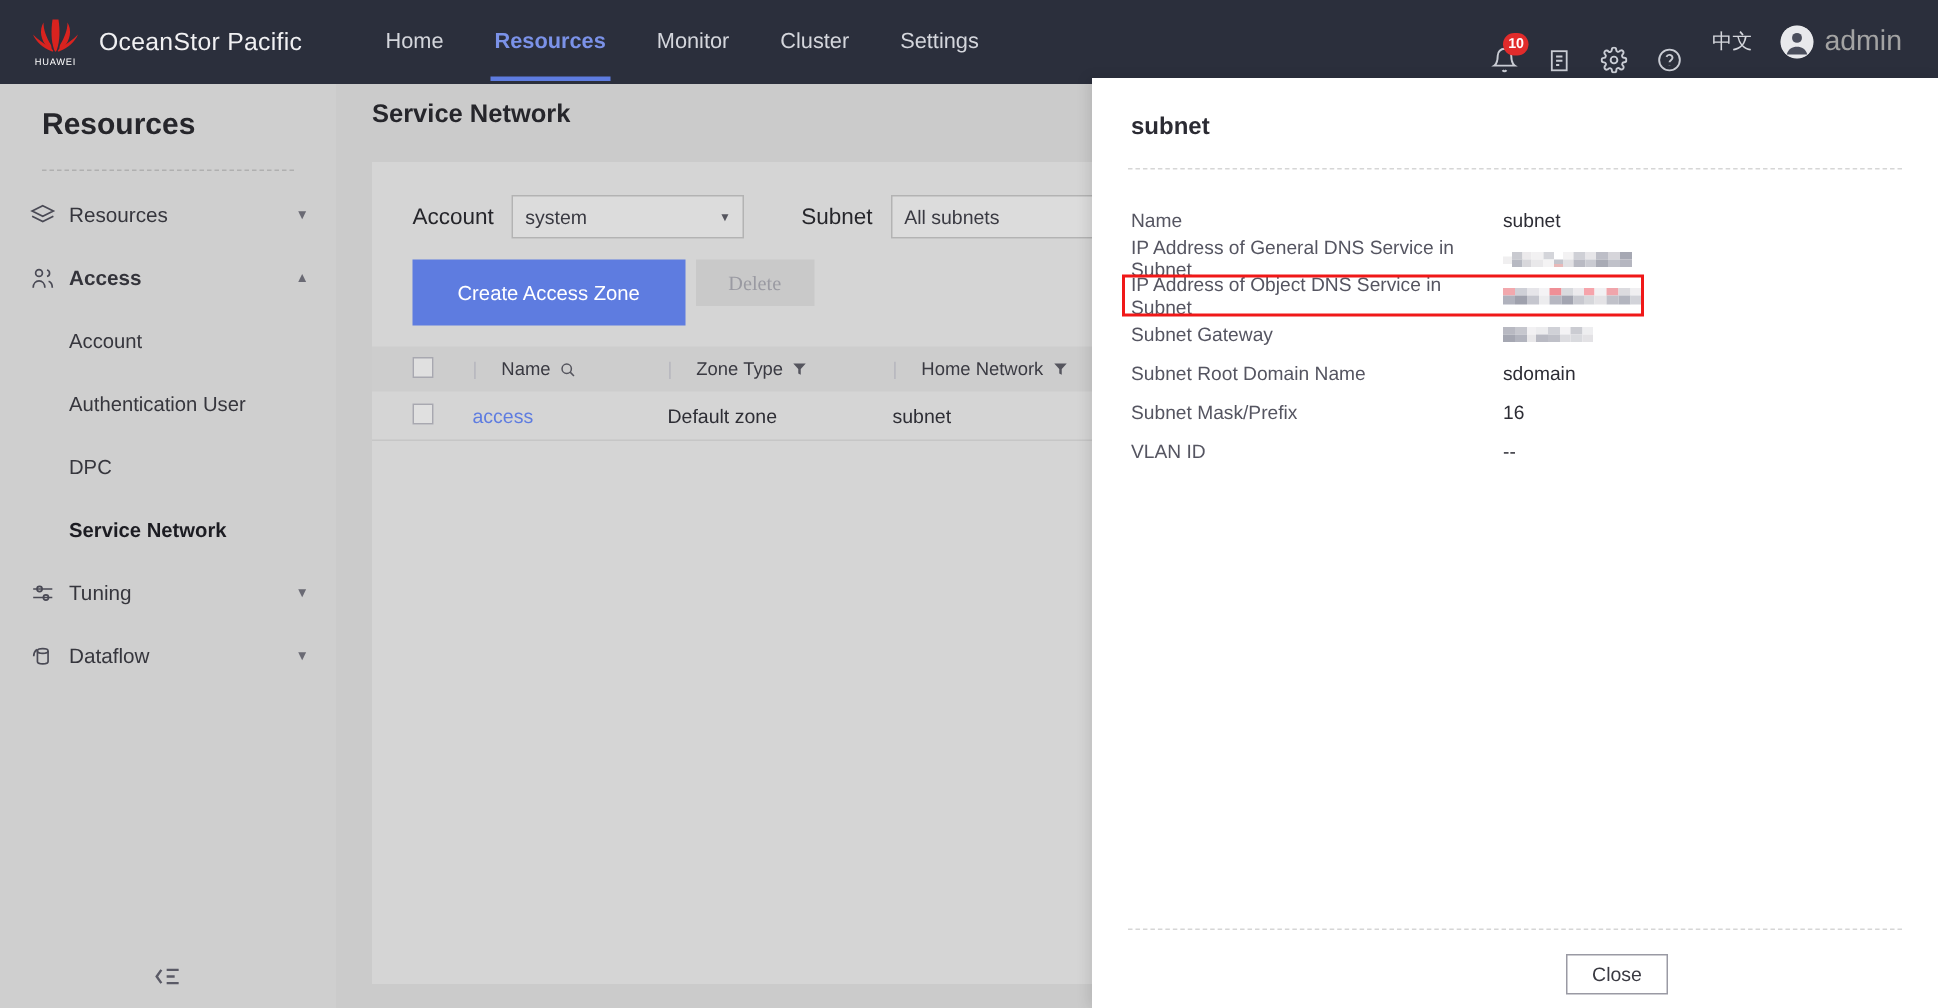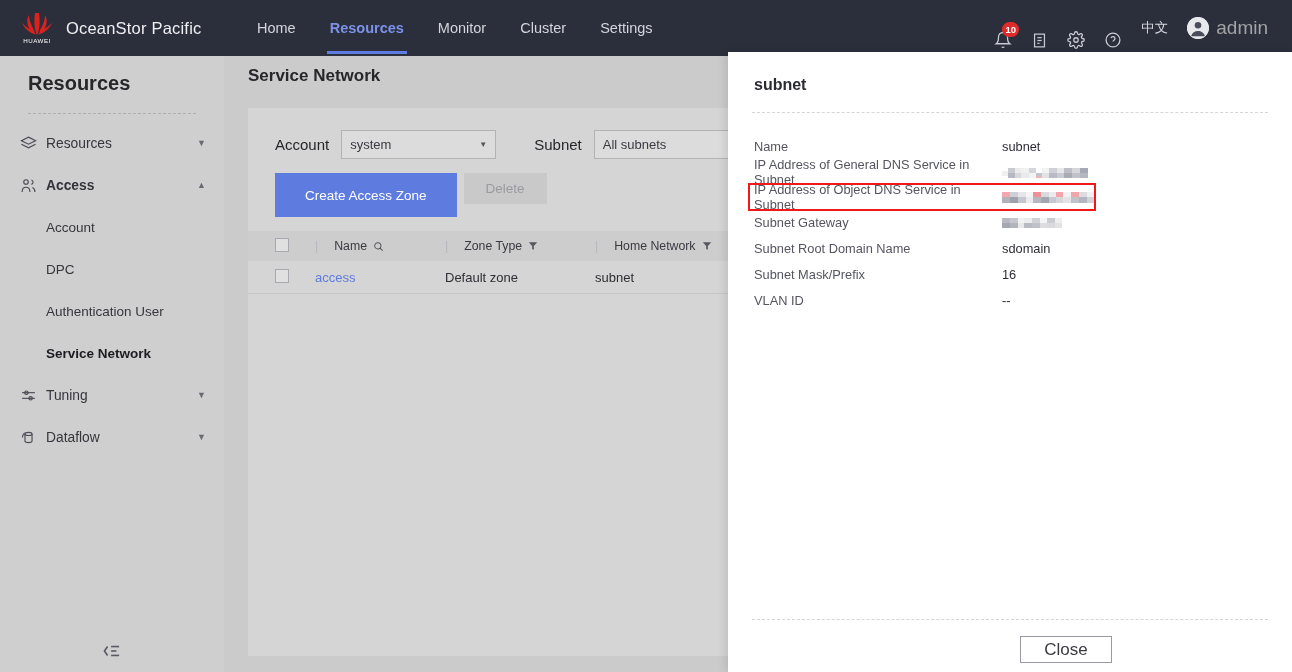--- a/index.html
+++ b/index.html
@@ -86,21 +86,21 @@
     cursor: pointer; justify-content: space-between;
   }
   .select .sarrow { font-size: 8px; color: #55555e; margin-left: 10px; }
   .btnrow { display: flex; gap: 7px; padding: 14px 0 0 27px; }
   .btn-primary {
     background: #5e7ce0; color: #fff; font-size: 13.5px; height: 44px;
     padding: 0 30px; display: flex; align-items: center; cursor: pointer; border: none;
   }
   .btn-disabled {
     background: #c9c9c9; color: #9a9aa2; font-size: 13.5px; height: 31px;
-    padding: 0 22px; display: flex; align-items: center; cursor: default; border: none;
+    padding: 0 22px; display: flex; align-items: center; cursor: default; border: none; font-family: Liberation Serif, serif;
   }
   .tbl { margin: 14px 0 0 0; }
   .tbl-head {
     display: flex; align-items: center; height: 30px; background: #cdcdcd;
     font-size: 12.3px; color: #3a3a42; padding-left: 27px;
   }
   .tbl-row {
     display: flex; align-items: center; height: 33px; font-size: 13px;
     color: #2e2e35; padding-left: 27px; border-bottom: 1px solid #c6c6c6;
   }
@@ -160,22 +160,22 @@
   }
   .detail-label { width: 248px; color: #555561; }
   .detail-value { color: #2d2d35; }
   .detail-row.hl {
     outline: 2px solid #f01818; outline-offset: 0;
     height: 24px; margin-left: -4px; padding-left: 4px; width: 344px;
   }
   .redact { display: inline-block; height: 13px; position: relative; }
   .panel-footer-hr { position: absolute; left: 24px; right: 24px; bottom: 52px; border-top: 1px dashed #d6d6d6; }
   .btn-close {
-    position: absolute; right: 180px; bottom: 9px; width: 92px; height: 27px;
-    border: 1px solid #9a9aa4; background: #fff; color: #3a3a42; font-size: 17px;
+    position: absolute; right: 180px; bottom: 9px; width: 68px; height: 27px;
+    border: 1px solid #9a9aa4; background: #fff; color: #3a3a42; font-size: 13px;
     display: flex; align-items: center; justify-content: center; cursor: pointer;
     font-family: "Liberation Sans", sans-serif;
   }
   .ficon { display: inline-flex; align-items: center; }
 </style>
 </head>
 <body>
 
 <div class="app">
 
@@ -269,22 +269,22 @@
           <path d="M3 21c0-4 2.5-6.5 5.5-6.5S14 17 14 21"></path>
           <path d="M16 4.2a3.2 3.2 0 0 1 0 6.2"></path>
           <path d="M17.5 14.8c2.2.7 3.5 3 3.5 6.2"></path>
         </svg>
       </span>
       <span class="glabel">Access</span>
       <span class="caret">▲</span>
     </div>
 
     <div class="side-sub">Account</div>
+    <div class="side-sub">Authentication User</div>
     <div class="side-sub">DPC</div>
-    <div class="side-sub">Authentication User</div>
     <div class="side-sub selected">Service Network</div>
 
     <div class="side-group dim">
       <span class="gicon">
         <svg width="17" height="17" viewBox="0 0 24 24" fill="none" stroke="#4a4a55" stroke-width="1.6">
           <line x1="3" y1="8" x2="21" y2="8"></line>
             <circle cx="9" cy="8" r="2.4"></circle>
           <line x1="3" y1="16" x2="21" y2="16"></line>
             <circle cx="15" cy="16" r="2.4"></circle>
         </svg>

